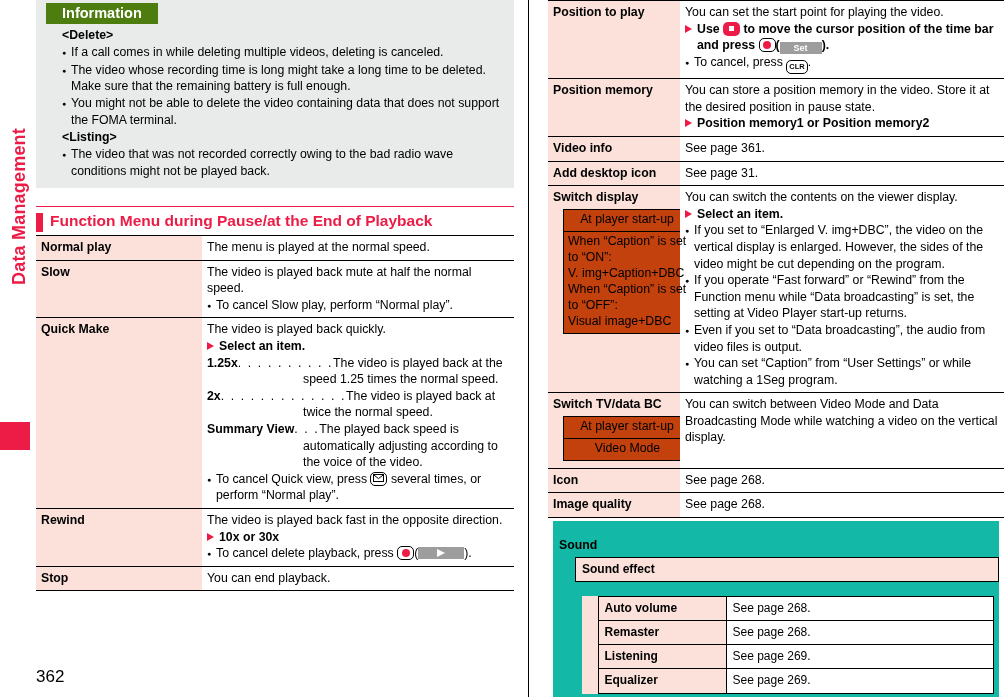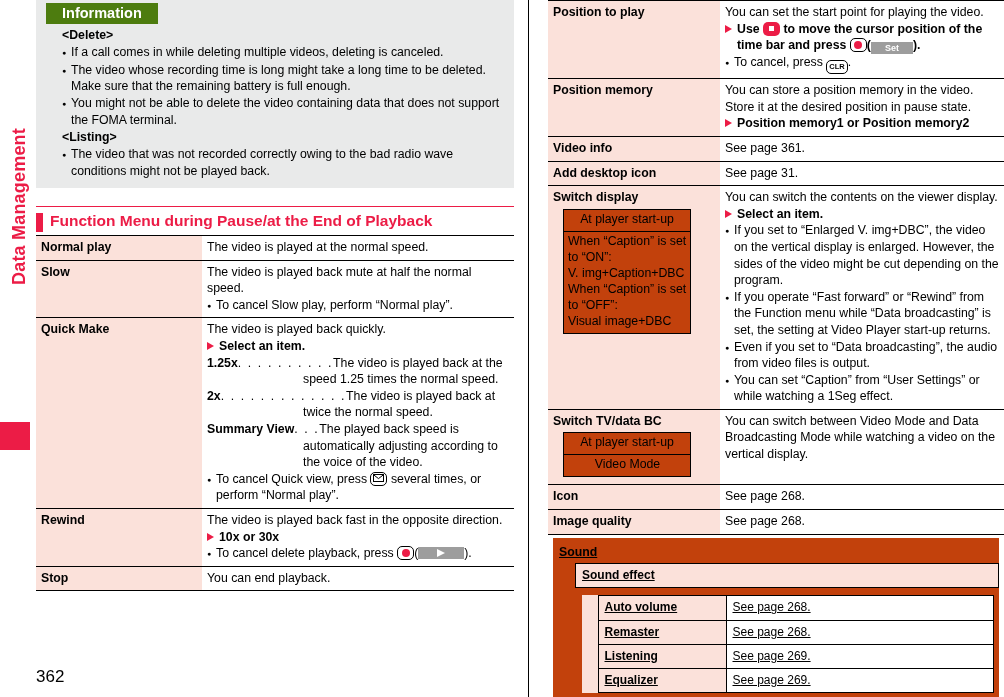--- a/index.html
+++ b/index.html
@@ -146,21 +146,21 @@
     border-bottom: 1px solid #000;
   }
   table.fn tr td { border-bottom: none; }
   table.fn tr:last-child td { border-bottom: 1px solid #000; }
   td.term {
     background: #fbe1da;
     font-weight: bold;
     width: 166px;
     padding-left: 6px;
   }
-  table.fn.right td.term { width: 172px; }
+  table.fn.right td.term { width: 132px; }
   td.desc { background: #ffffff; padding-left: 9px; margin-left: 27px; }
 
   
   table.fn tr:first-child td { border-top: 1.3px solid #000; }
 
   .sub-bullet {
     position: relative;
     padding-left: 9px;
     margin-top: 0px;
   }
@@ -289,21 +289,21 @@
   }
   table.nested td.n-term {
     background: #fbe1da;
     font-weight: bold;
     width: 128px;
   }
   table.nested td.n-desc { background: #ffffff; }
   .nest-wrap { padding-left: 16px; }
   .nest-wrap2 { padding-left: 16px; }
   td.nopad { padding: 0 0 0 0; }
-  .sound-cell { background:#c2410c; padding:6px 0 0 6px;text-decoration:underline; }
+  .sound-cell { background:#14b8a6; padding:16px 0 0 6px; }
 </style>
 </head>
 <body>
 
 <div class="page">
 
   <div class="sidebar">
     <div class="sidebar-label">Data Management</div>
     <div class="sidebar-tab"></div>
   </div>
@@ -329,21 +329,21 @@
     <div class="section-head">
       <span class="bar"></span>
       <span class="title">Function Menu during Pause/at the End of Playback</span>
     </div>
 
     <table class="fn">
       <tbody>
           <tr>
         <td class="term">Normal play</td>
         <td class="desc">
-          <div>The video is played at the normal speed.</div>
+          <div>The menu is played at the normal speed.</div>
         </td>
       </tr>
       <tr>
         <td class="term">Slow</td>
         <td class="desc">
           <div>The video is played back mute at half the normal speed.</div>
           <div class="sub-bullet">To cancel Slow play, perform “Normal play”.</div>
         </td>
       </tr>
       <tr>
@@ -425,21 +425,21 @@
 When “Caption” is set to “OFF”:
 Visual image+DBC</span></div>
           </div>
         </td>
         <td class="desc">
           <div>You can switch the contents on the viewer display.</div>
           <div class="arrow-line">Select an item.</div>
           <div class="sub-bullet">If you set to “Enlarged V. img+DBC”, the video on the vertical display is enlarged. However, the sides of the video might be cut depending on the program.</div>
           <div class="sub-bullet">If you operate “Fast forward” or “Rewind” from the Function menu while “Data broadcasting” is set, the setting at Video Player start-up returns.</div>
           <div class="sub-bullet">Even if you set to “Data broadcasting”, the audio from video files is output.</div>
-          <div class="sub-bullet">You can set “Caption” from “User Settings” or while watching a 1Seg effect.</div>
+          <div class="sub-bullet">You can set “Caption” from “User Settings” or while watching a 1Seg program.</div>
         </td>
       </tr>
       <tr>
         <td class="term">
           <div>Switch TV/data BC</div>
           <div class="minitable">
             <div class="mt-head">At player start-up</div>
             <div class="mt-body center">Video Mode</div>
           </div>
         </td>
@@ -465,21 +465,21 @@
             <div style="font-weight:bold;font-size:12.3px;">Sound</div>
             <div class="nest-wrap">
               <table class="nested">
                 <tbody>
                       <tr>
                   <td colspan="2" class="n-term" style="width:auto;">Sound effect</td>
                 </tr>
                 <tr>
                   <td class="nopad" colspan="2" style="border:none;">
                     <div class="nest-wrap2" style="background:#fbe1da;">
-                      <table class="nested" style="margin-top:4px;">
+                      <table class="nested" style="margin-top:11px;">
                         <tbody>
                                 <tr>
                           <td class="n-term">Auto volume</td>
                           <td class="n-desc">See page 268.</td>
                         </tr>
                         <tr>
                           <td class="n-term">Remaster</td>
                           <td class="n-desc">See page 268.</td>
                         </tr>
                         <tr>

